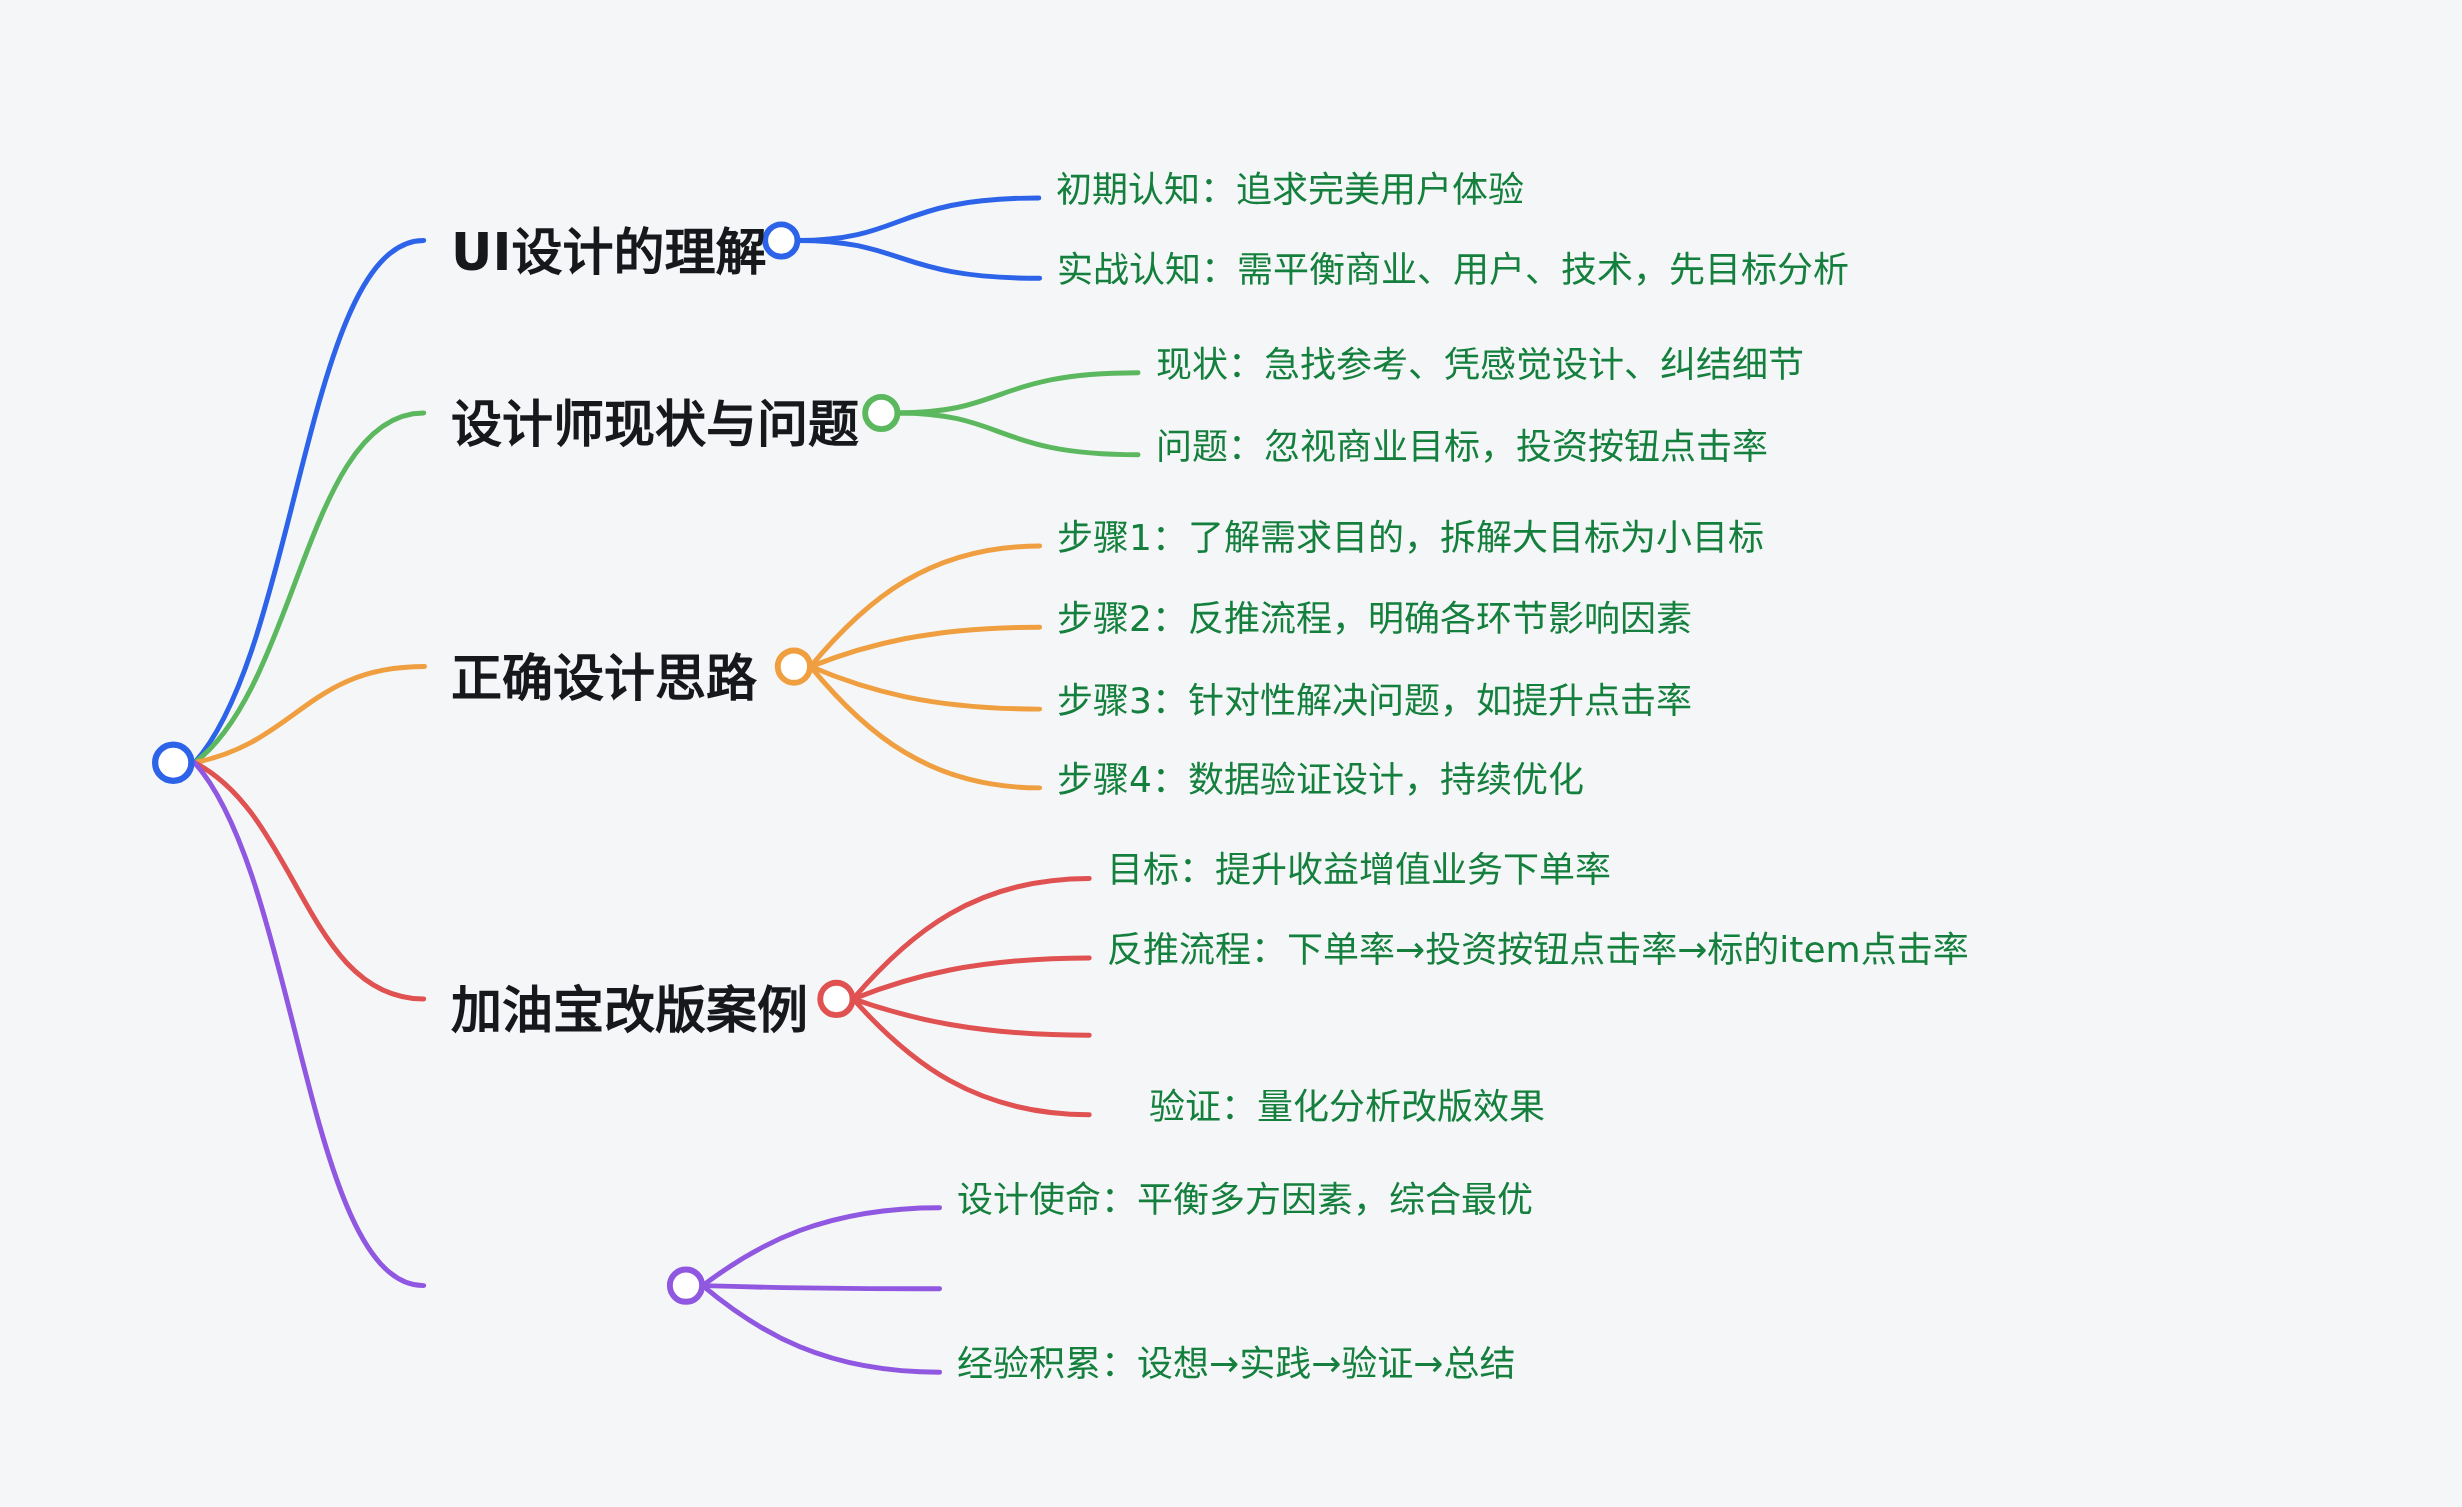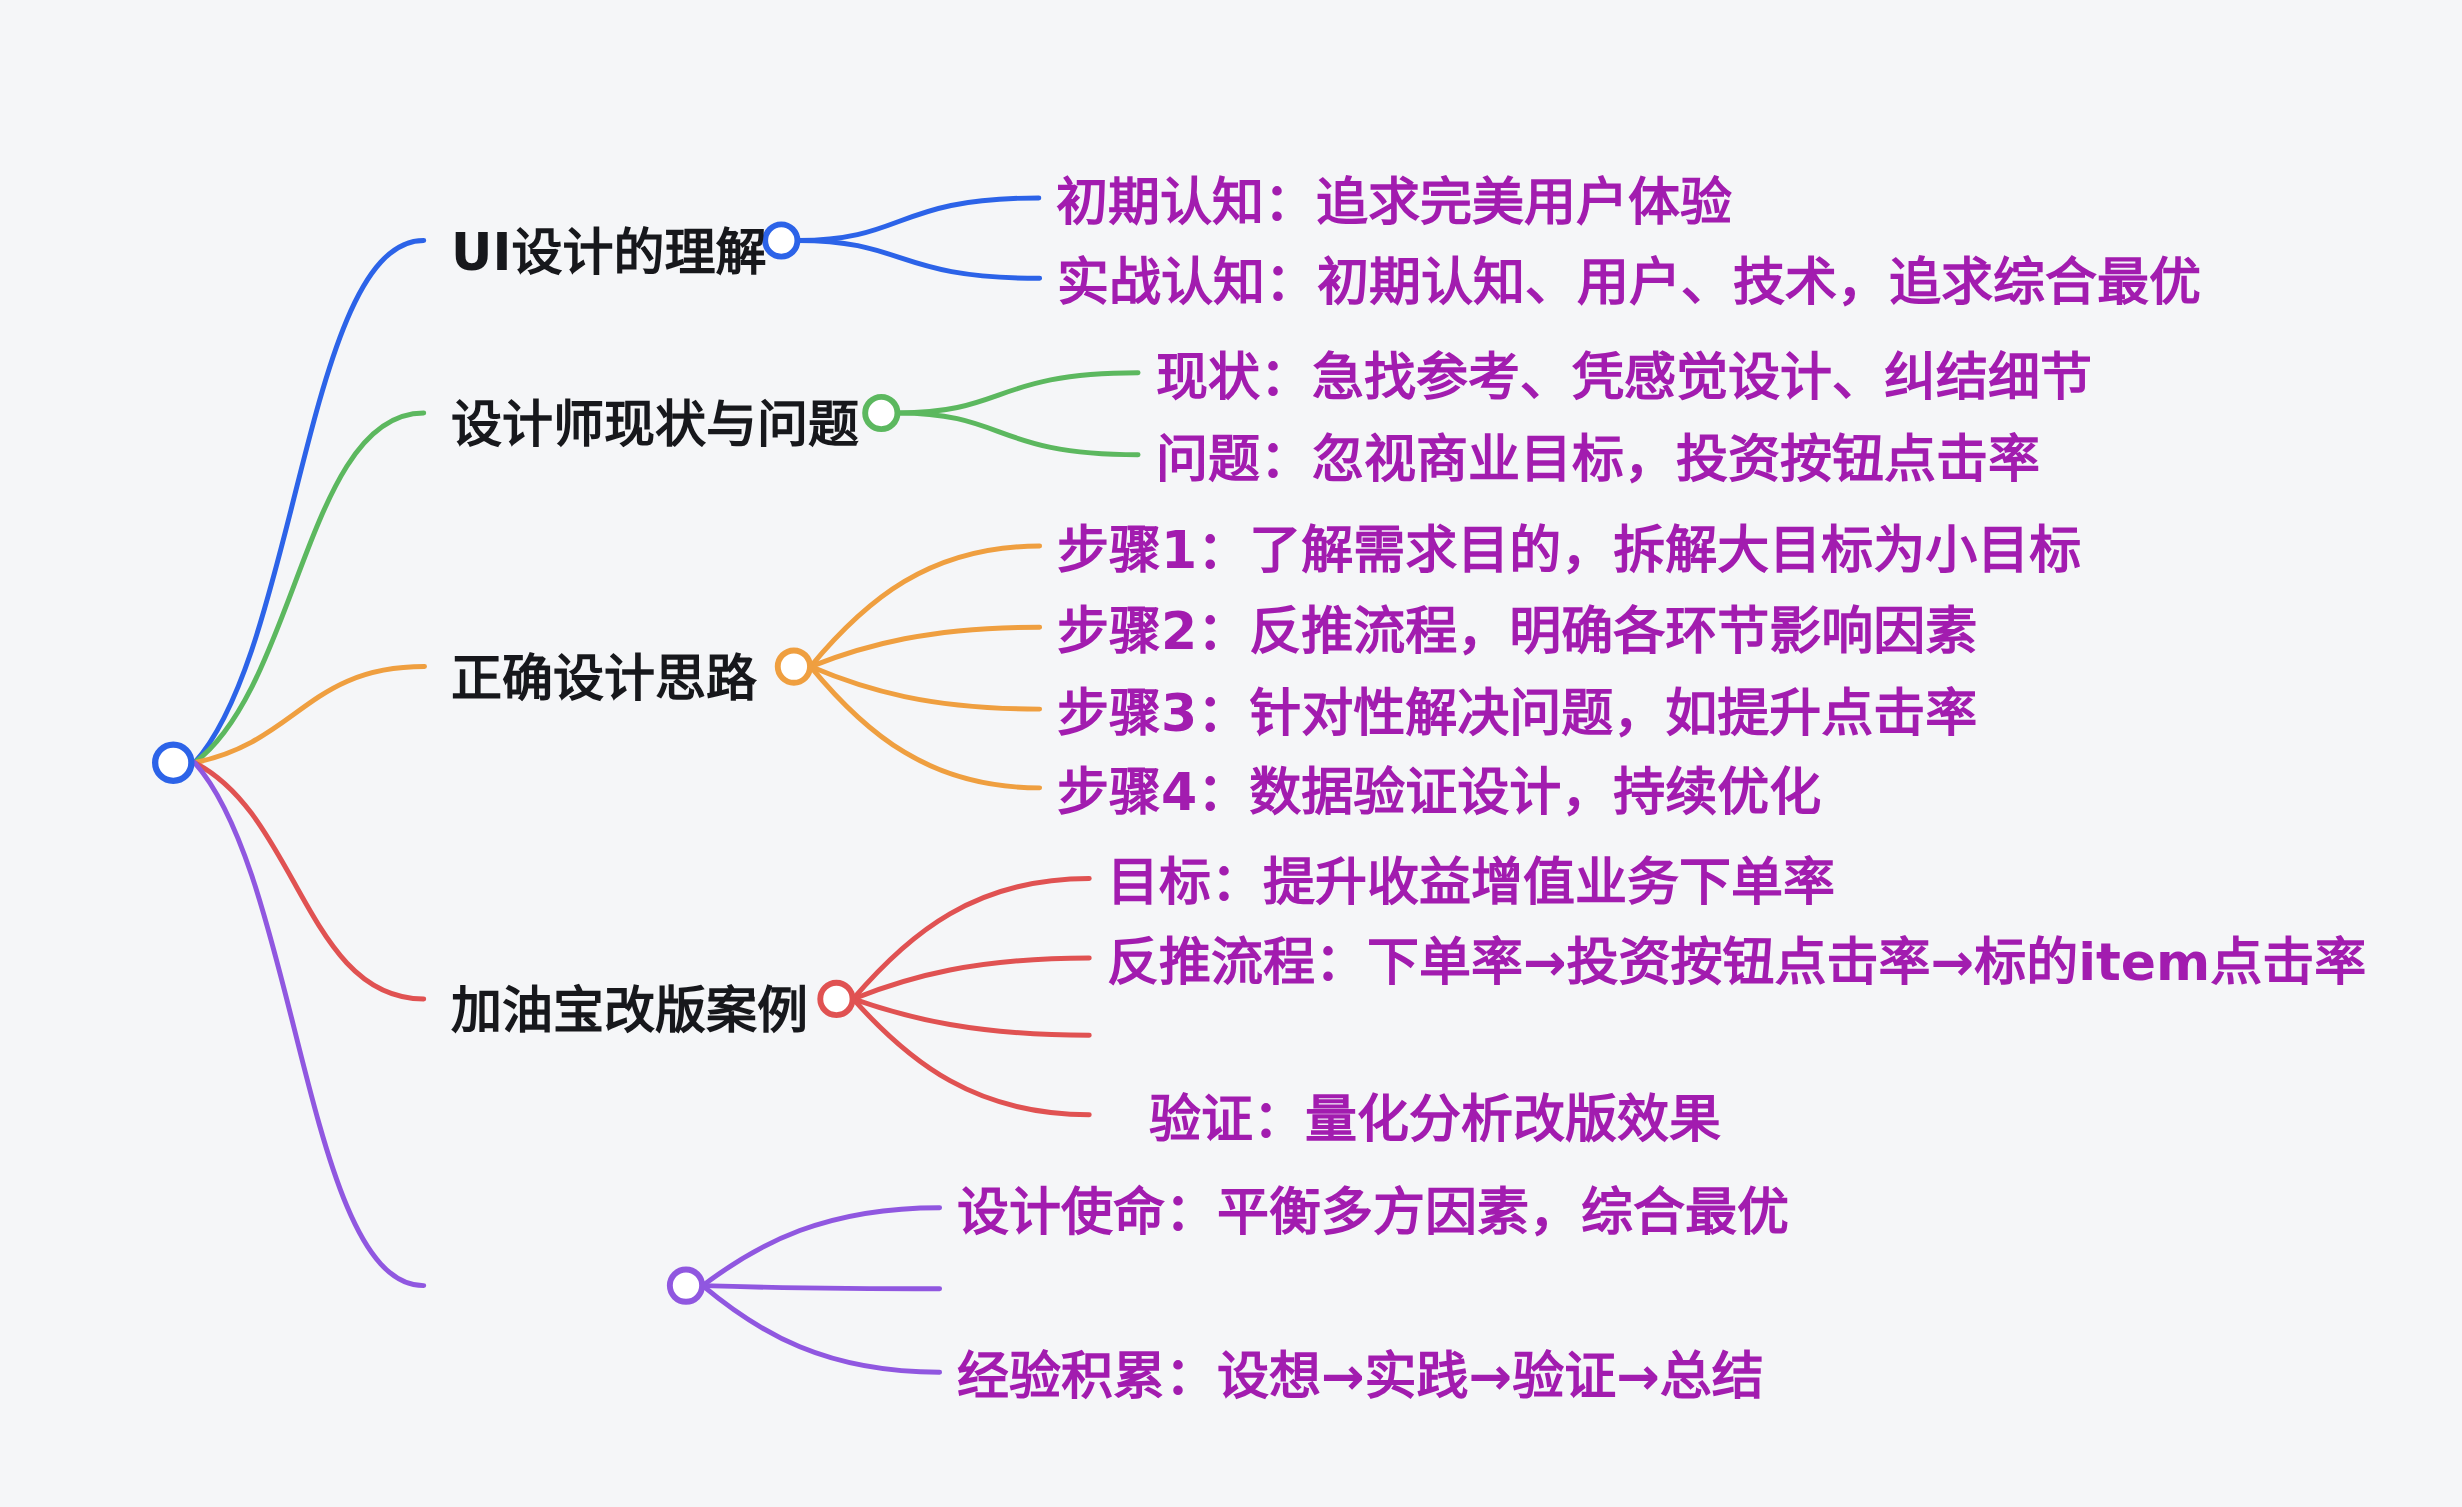--- a/index.html
+++ b/index.html
@@ -3,21 +3,21 @@
 <meta charset="utf-8">
 <title>Mind Map</title>
 <style>
   html,body{margin:0;padding:0;}
   body{background:#f5f6f8;font-family:"DejaVu Sans",sans-serif;}
   #canvas{position:relative;width:2462px;height:1508px;background:#f5f6f8;overflow:hidden;}
   .layer{position:absolute;left:0;top:0;width:2462px;height:1508px;display:block;}
   .curve{fill:none;stroke-width:6.3;stroke-linecap:round;}
   .ring{fill:#ffffff;}
   .title{position:absolute;white-space:nowrap;font-size:51px;font-weight:700;color:#17181c;letter-spacing:0;}
-  .child{position:absolute;white-space:nowrap;font-size:52px;font-weight:700;color:#a21caf;letter-spacing:0;}
+  .child{position:absolute;white-space:nowrap;font-size:36px;font-weight:400;color:#15803d;letter-spacing:0;}
 </style>
 </head>
 <body>
 
 <div id="canvas">
 <svg class="layer" viewBox="0 0 3126 1914">
   <path class="curve" d="M 247 968 C 378 822.1, 389.6 305, 538 305" stroke="#2c63e8"></path>
   <path class="curve" d="M 1013.2 305 C 1150.8 305, 1135.5 251, 1319 251" stroke="#2c63e8"></path>
   <path class="curve" d="M 1013.2 305 C 1151.3 305, 1136 353, 1320 353" stroke="#2c63e8"></path>
   <path class="curve" d="M 247 968 C 378 870.3, 389.6 524, 538 524" stroke="#5cb85f"></path>
@@ -39,21 +39,21 @@
   <path class="curve" d="M 892.2 1632 C 964.4 1692.5, 1048.6 1742, 1193 1742" stroke="#9057e0"></path>
   <circle class="ring" cx="992" cy="305" r="20.5" stroke-width="7.5" stroke="#2c63e8"></circle>
   <circle class="ring" cx="1119" cy="524" r="20.5" stroke-width="7.5" stroke="#5cb85f"></circle>
   <circle class="ring" cx="1008" cy="846" r="20.5" stroke-width="7.5" stroke="#ef9f40"></circle>
   <circle class="ring" cx="1062" cy="1268" r="20.5" stroke-width="7.5" stroke="#e05252"></circle>
   <circle class="ring" cx="871" cy="1632" r="20.5" stroke-width="7.5" stroke="#9057e0"></circle>
   <circle class="ring" cx="220" cy="968" r="23" stroke-width="8" stroke="#2c63e8"></circle>
 </svg>
   <div class="title" style="left:451px;top:211px">UI设计的理解</div>
   <div class="child" style="left:1056px;top:160px">初期认知：追求完美用户体验</div>
-  <div class="child" style="left:1057px;top:240px">实战认知：初期认知、用户、技术，追求综合最优</div>
+  <div class="child" style="left:1057px;top:240px">实战认知：需平衡商业、用户、技术，先目标分析</div>
   <div class="title" style="left:451px;top:383px">设计师现状与问题</div>
   <div class="child" style="left:1156px;top:335px">现状：急找参考、凭感觉设计、纠结细节</div>
   <div class="child" style="left:1156px;top:417px">问题：忽视商业目标，投资按钮点击率</div>
   <div class="title" style="left:451px;top:637px">正确设计思路</div>
   <div class="child" style="left:1057px;top:508px">步骤1：了解需求目的，拆解大目标为小目标</div>
   <div class="child" style="left:1057px;top:589px">步骤2：反推流程，明确各环节影响因素</div>
   <div class="child" style="left:1057px;top:671px">步骤3：针对性解决问题，如提升点击率</div>
   <div class="child" style="left:1057px;top:750px">步骤4：数据验证设计，持续优化</div>
   <div class="title" style="left:451px;top:969px">加油宝改版案例</div>
   <div class="child" style="left:1107px;top:840px">目标：提升收益增值业务下单率</div>

